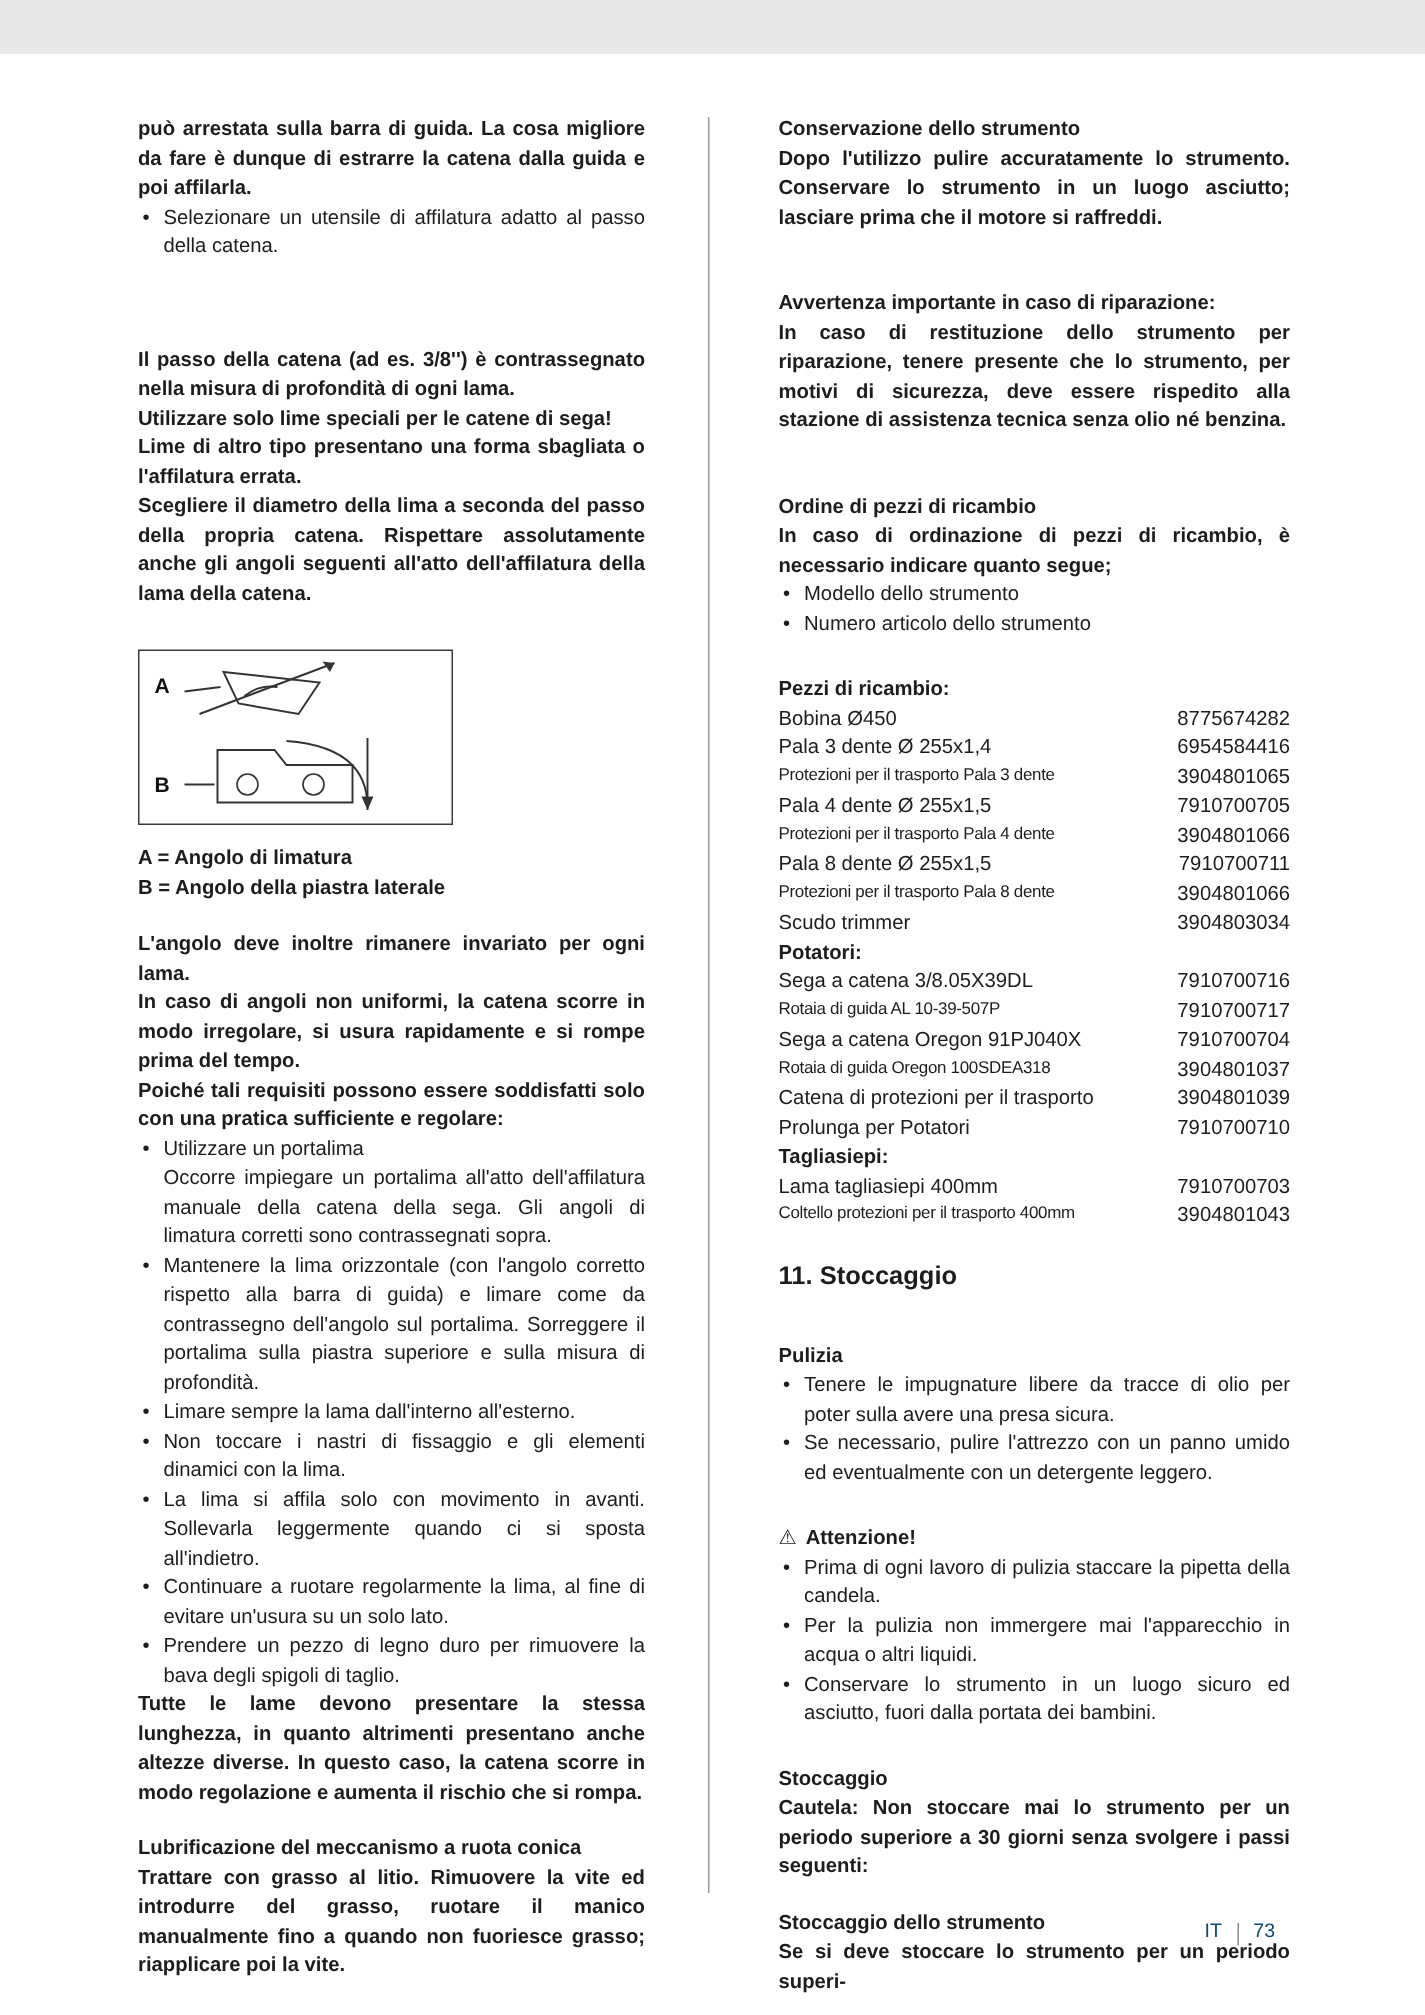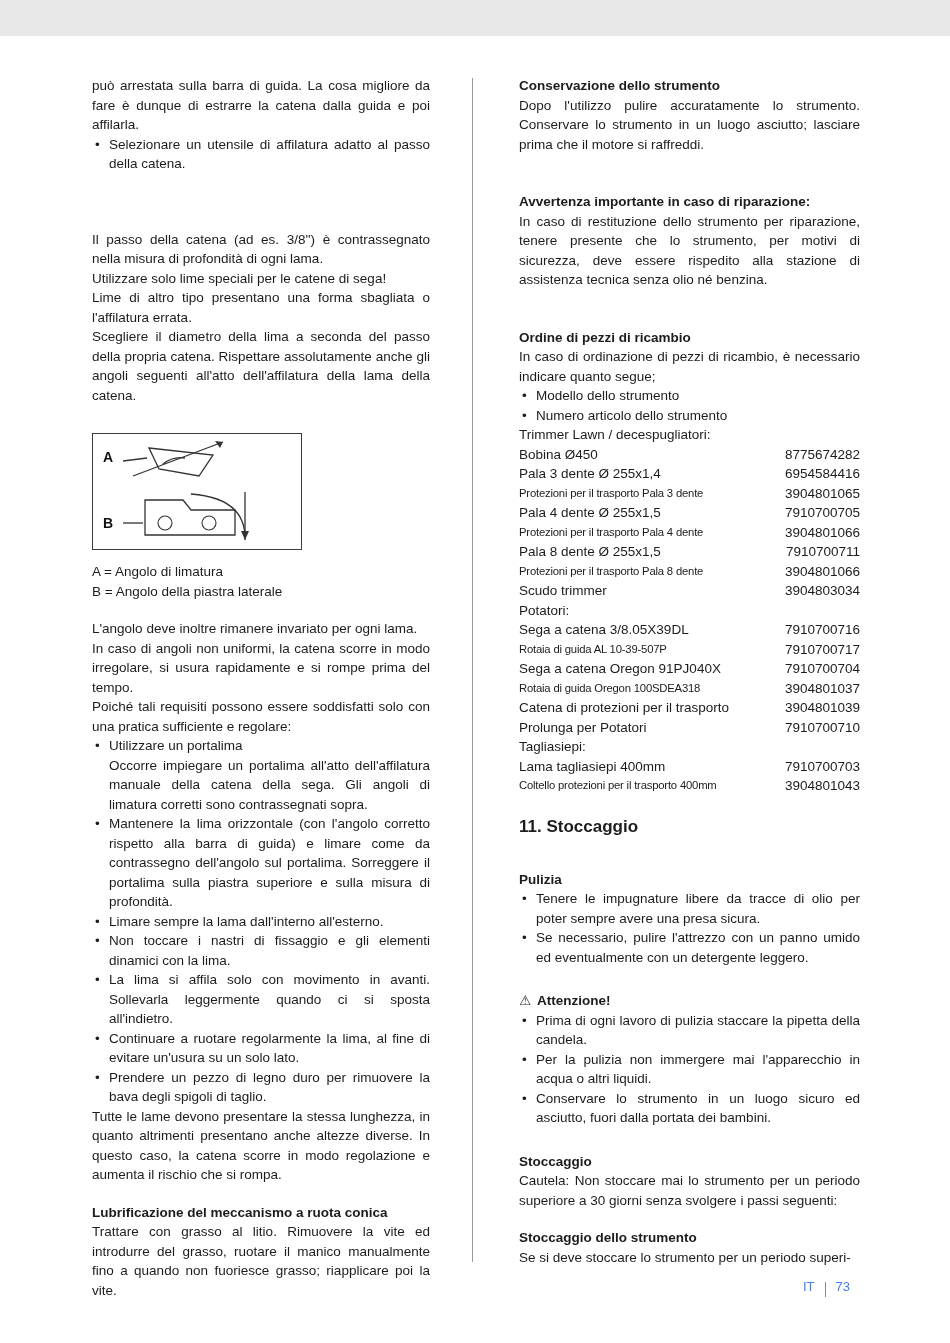--- a/index.html
+++ b/index.html
@@ -7,42 +7,42 @@
     width:950px; height:1343px; position:relative; background:#ffffff;
     font-family:"Liberation Sans","DejaVu Sans",sans-serif;
     font-size:13.5px; line-height:19.5px; color:#1c1c1c;
     -webkit-font-smoothing:antialiased;
   }
   .topbar { position:absolute; top:0; left:0; width:950px; height:36px; background:#e8e8e8; }
   .divider { position:absolute; left:472px; top:78px; width:1px; height:1184px; background:#9a9a9a; }
   .col { position:absolute; top:76px; }
   .col-left  { left:92px;  width:338px; }
   .col-right { left:519px; width:341px; }
-  p { margin:0; }
+  p { margin:0;font-weight:bold; }
   .j { text-align:justify; }
   .h { font-weight:bold; }
   .pre { white-space:pre-line; }
   .blist { margin:0; padding:0; list-style:none; }
   .blist li { position:relative; padding-left:17px; text-align:justify; }
   .blist li::before { content:"\2022"; position:absolute; left:3px; top:0; }
   .gap-xl { margin-top:56px; }
   .gap-lg { margin-top:38px; }
   .gap-md { margin-top:24px; }
   .gap-sm { margin-top:18px; }
   .gap-xs { margin-top:12px; }
   .figure-box {
     margin-top:28px; width:208px; height:115px;
     border:1px solid #3a3a3a; background:#fff; box-sizing:content-box;
   }
   .parts-row { display:flex; justify-content:space-between; align-items:flex-end; }
   .parts-row .num { white-space:nowrap; }
   .parts-row .nm.sm { font-size:11.3px; letter-spacing:-0.2px; }
   .big-heading { font-size:17px; line-height:26px; font-weight:bold; margin:18px 0 30px 0; }
   .attn { display:flex; gap:6px; align-items:baseline; }
-  .footer { position:absolute; top:1277px; left:803px; display:flex; align-items:flex-end; gap:10px; font-size:13px; color:#3b82f6; }
+  .footer { position:absolute; top:1277px; left:803px; display:flex; align-items:flex-end; gap:10px; font-size:13px; color:#0c4a6e; }
   .footer .vline { width:1px; height:15px; background:#8a8a8a; }
   svg text { font-family:"Liberation Sans","DejaVu Sans",sans-serif; }
 </style>
 </head>
 <body>
 
 <div class="topbar"></div>
 <div class="divider"></div>
 
 <div class="col col-left">
@@ -116,23 +116,23 @@
   <p class="h gap-lg">Avvertenza importante in caso di riparazione:</p>
   <p class="j">In caso di restituzione dello strumento per riparazione, tenere presente che lo strumento, per motivi di sicurezza, deve essere rispedito alla stazione di assistenza tecnica senza olio né benzina.</p>
 
   <p class="h gap-lg">Ordine di pezzi di ricambio</p>
   <p class="j">In caso di ordinazione di pezzi di ricambio, è necessario indicare quanto segue;</p>
   <ul class="blist">
     <li>Modello dello strumento</li>
     <li>Numero articolo dello strumento</li>
   </ul>
 
+  <p class="h gap-md">Pezzi di ricambio:</p>
 
   <div>
-    <p>Trimmer Lawn / decespugliatori:</p>
     <div class="parts-row">
       <span class="nm">Bobina Ø450</span>
       <span class="num">8775674282</span>
     </div>
     <div class="parts-row">
       <span class="nm">Pala 3 dente Ø 255x1,4</span>
       <span class="num">6954584416</span>
     </div>
     <div class="parts-row">
       <span class="nm sm">Protezioni per il trasporto Pala 3 dente</span>
@@ -193,21 +193,21 @@
     <div class="parts-row">
       <span class="nm sm">Coltello protezioni per il trasporto 400mm</span>
       <span class="num">3904801043</span>
     </div>
   </div>
 
   <h2 class="big-heading">11. Stoccaggio</h2>
 
   <p class="h">Pulizia</p>
   <ul class="blist">
-    <li>Tenere le impugnature libere da tracce di olio per poter sempre avere una presa sicura.</li>
+    <li>Tenere le impugnature libere da tracce di olio per poter sulla avere una presa sicura.</li>
     <li>Se necessario, pulire l'attrezzo con un panno umido ed eventualmente con un detergente leggero.</li>
   </ul>
 
   <div class="attn gap-md">
     <span>⚠</span>
     <span class="h">Attenzione!</span>
   </div>
   <ul class="blist">
     <li>Prima di ogni lavoro di pulizia staccare la pipetta della candela.</li>
     <li>Per la pulizia non immergere mai l'apparecchio in acqua o altri liquidi.</li>

